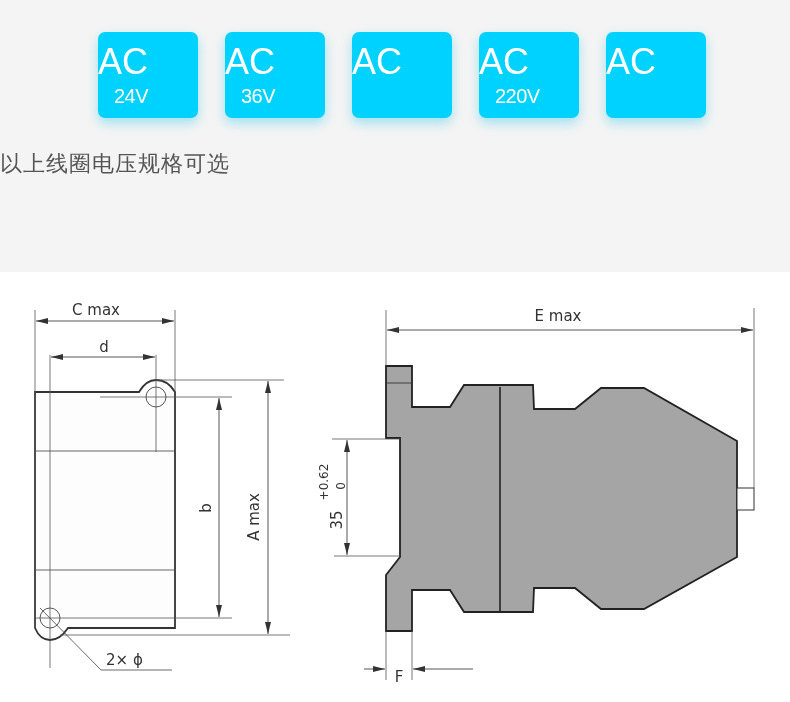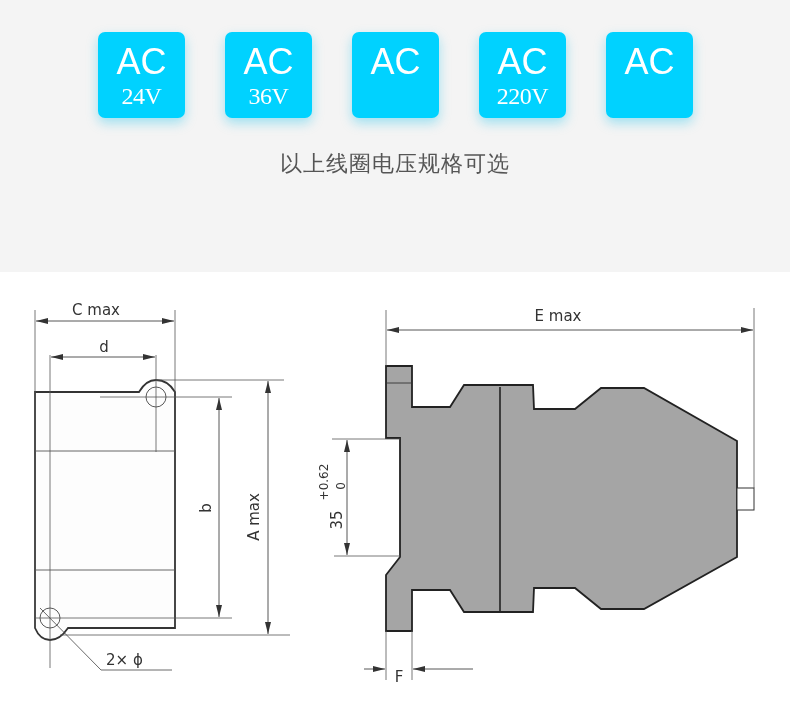--- a/index.html
+++ b/index.html
@@ -1,21 +1,21 @@
 <!DOCTYPE html>
 <html><head>
 <meta charset="utf-8">
 <style>
   html, body { margin: 0; padding: 0; }
   body { width: 790px; height: 702px; position: relative; background: #ffffff; overflow: hidden; font-family: "DejaVu Sans", "Liberation Sans", sans-serif; }
   .top-band { position: absolute; left: 0; top: 0; width: 790px; height: 272px; background: #f4f4f4; }
-  .badge { position: absolute; top: 32px; width: 87px; height: 86px; background: #00d2ff; border-radius: 7px; box-shadow: 0 5px 12px rgba(0, 190, 235, 0.35); color: #ffffff; text-align: center; }
+  .badge { position: absolute; top: 32px; width: 100px; height: 86px; background: #00d2ff; border-radius: 7px; box-shadow: 0 5px 12px rgba(0, 190, 235, 0.35); color: #ffffff; text-align: left; }
   .badge .ac { position: absolute; left: 0; right: 0; top: 10px; font-size: 36px; line-height: 40px; font-family: "Liberation Sans", sans-serif; }
-  .badge .volt { position: absolute; left: 0; right: 0; top: 50px; font-size: 24px; line-height: 28px; font-family: Liberation Serif, serif; letter-spacing: -0.5px; }
-  .caption { position: absolute; left: 0; width: 790px; top: 149px; text-align: center; font-size: 22px; color: #555555; letter-spacing: 1px; font-family: "DejaVu Sans", sans-serif; }
+  .badge .volt { position: absolute; left: 16px; right: 0; top: 50px; font-size: 20px; line-height: 28px; font-family: Liberation Sans, sans-serif; letter-spacing: -0.5px; }
+  .caption { position: absolute; left: 0; width: 790px; top: 149px; text-align: left; font-size: 22px; color: #555555; letter-spacing: 1px; font-family: "DejaVu Sans", sans-serif; }
   svg.drawing { position: absolute; left: 0; top: 272px; }
   .dim-text { font-family: "DejaVu Sans", sans-serif; font-size: 15px; fill: #333333; }
 </style>
 </head>
 <body>
 
 <div class="top-band"></div>
 
 <div class="badge" style="left:98px">
   <div class="ac">AC</div>

